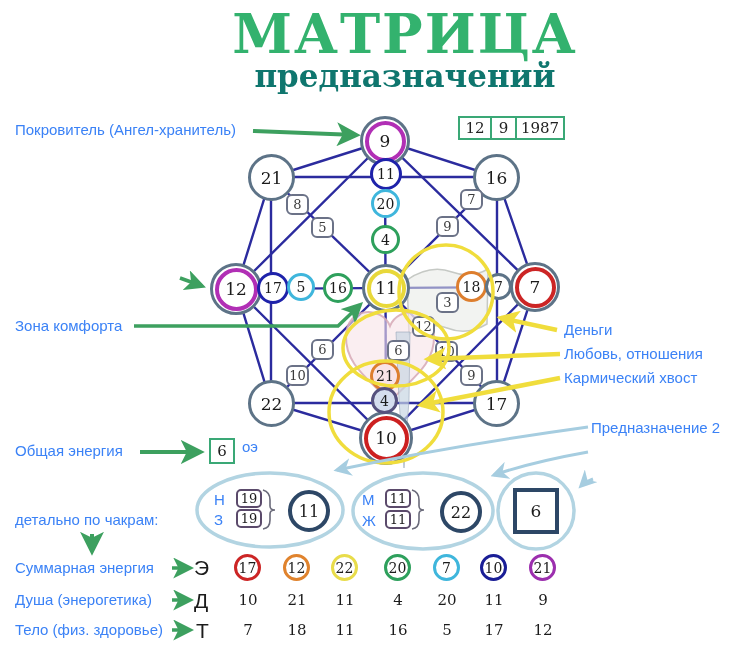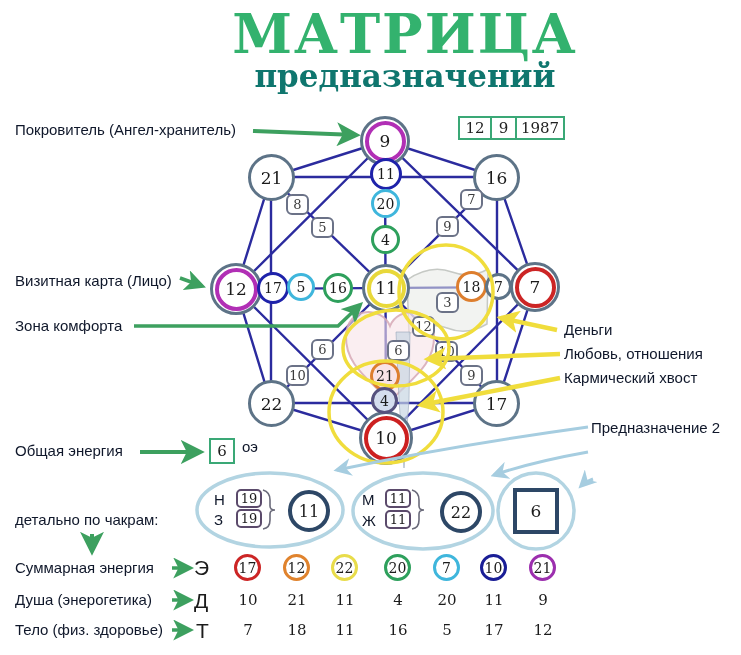--- a/index.html
+++ b/index.html
@@ -4,21 +4,21 @@
 <style>
   html,body{margin:0;padding:0;background:#fff;}
   #canvas{position:relative;width:741px;height:655px;background:#ffffff;overflow:hidden;
           font-family:"Liberation Sans",sans-serif;}
   svg.layer{position:absolute;left:0;top:0;width:741px;height:655px;pointer-events:none;}
   #under{z-index:0;} #over{z-index:3;}
   .title-main{position:absolute;left:205px;top:2px;width:400px;text-align:center;
     font:bold 54px "DejaVu Serif",serif;letter-spacing:2px;color:#33b26e;z-index:4;}
   .title-sub{position:absolute;left:205px;top:58px;width:400px;text-align:center;
     font:bold 31px "DejaVu Serif",serif;color:#0f766e;z-index:4;}
-  .lbl{position:absolute;font-size:15px;color:#0f172a;white-space:nowrap;z-index:4;line-height:18px;}
+  .lbl{position:absolute;font-size:15px;color:#3b82f6;white-space:nowrap;z-index:4;line-height:18px;}
   .c{position:absolute;box-sizing:border-box;background:#fff;border:3.5px solid #5d7387;
      border-radius:50%;display:flex;align-items:center;justify-content:center;
      font-family:"DejaVu Serif",serif;color:#1b1b1b;z-index:2;}
   .c .ring{position:absolute;inset:1.5px;border:4px solid #000;border-radius:50%;pointer-events:none;}
   .big{font-size:17px;} .mid{font-size:14px;}
   .sq{position:absolute;box-sizing:border-box;width:23px;height:21px;background:#fff;
       border:2px solid #6b7287;border-radius:6px;display:flex;align-items:center;justify-content:center;
       font:13px "DejaVu Serif",serif;color:#3c3c3c;z-index:2;}
   .pbox{position:absolute;box-sizing:border-box;width:26px;height:19px;background:#fff;
       border:2px solid #5b4a6b;border-radius:5px;display:flex;align-items:center;justify-content:center;
@@ -76,21 +76,20 @@
   <div class="title-main">МАТРИЦА</div>
   <div class="title-sub">предназначений</div>
 
   <div class="datebox">
     <div class="dcell" style="width:34px">12</div>
     <div class="dcell" style="width:27px">9</div>
     <div class="dcell" style="width:50px">1987</div>
   </div>
 
   <div class="lbl" style="left:15px;top:121px">Покровитель (Ангел-хранитель)</div>
-  <div class="lbl" style="left:15px;top:272px">Визитная карта (Лицо)</div>
   <div class="lbl" style="left:15px;top:317px">Зона комфорта</div>
   <div class="lbl" style="left:15px;top:442px">Общая энергия</div>
   <div class="ebox">6</div>
   <div class="lbl" style="left:242px;top:438px">оэ</div>
   <div class="lbl" style="left:15px;top:511px">детально по чакрам:</div>
   <div class="lbl" style="left:15px;top:559px">Суммарная энергия</div>
   <div class="lbl" style="left:15px;top:591px">Душа (энерогетика)</div>
   <div class="lbl" style="left:15px;top:621px">Тело (физ. здоровье)</div>
 
   <div class="lbl" style="left:564px;top:321px">Деньги</div>

